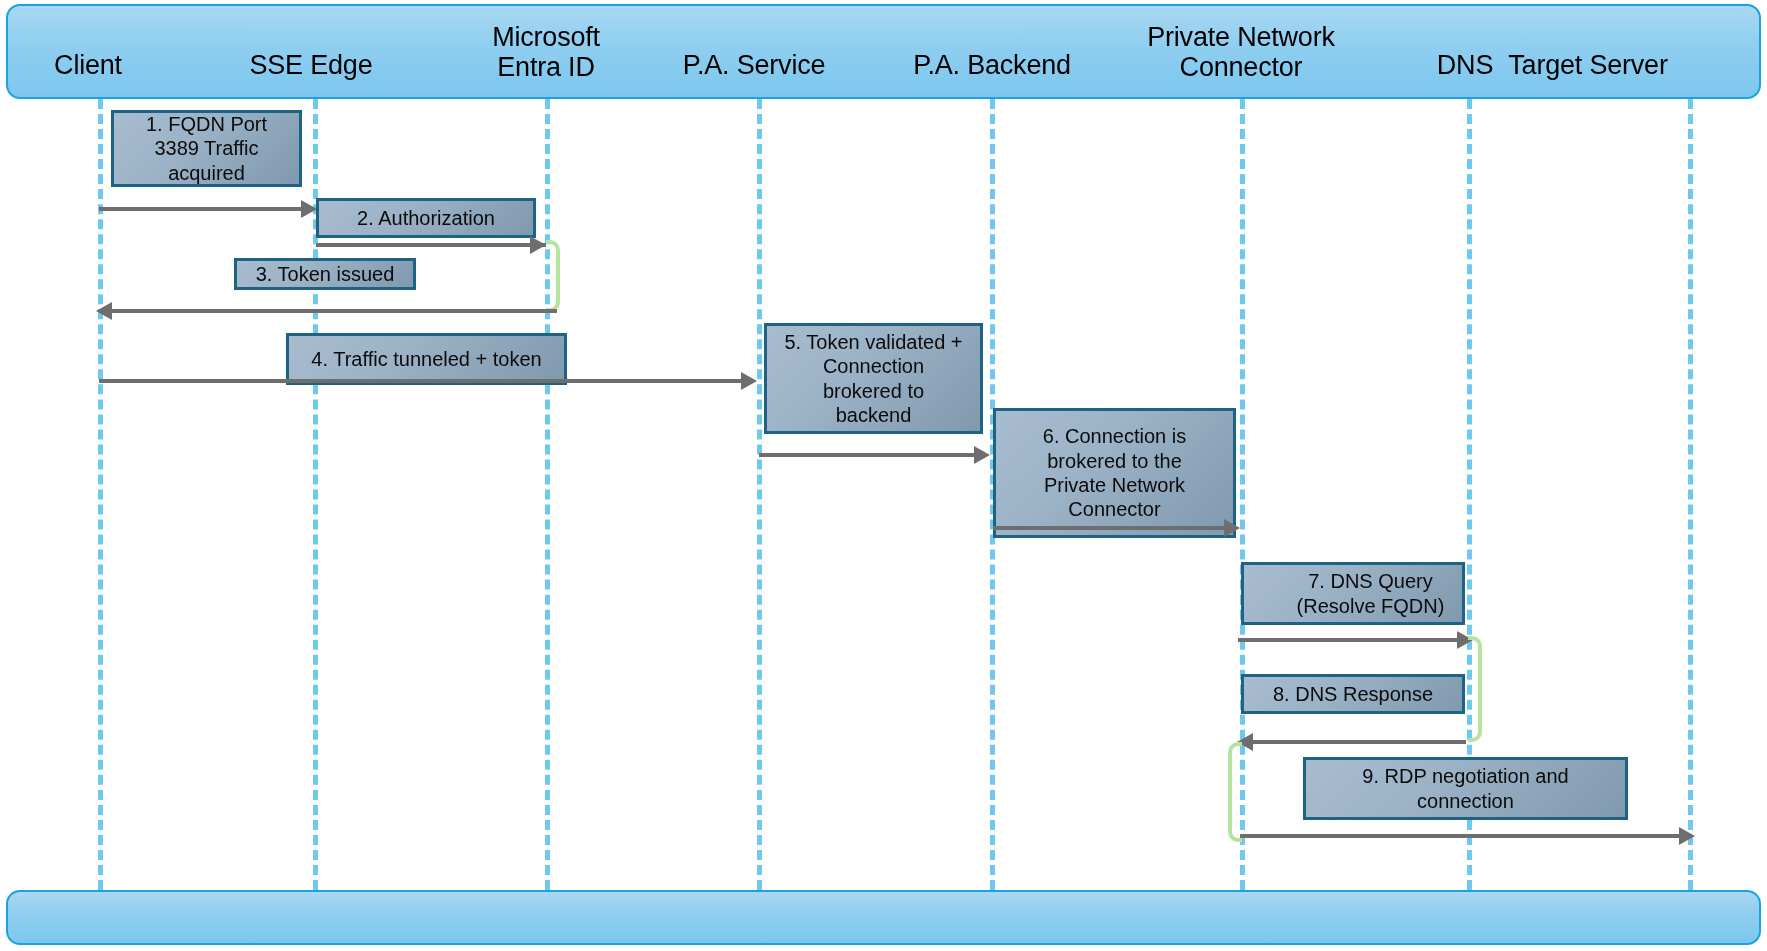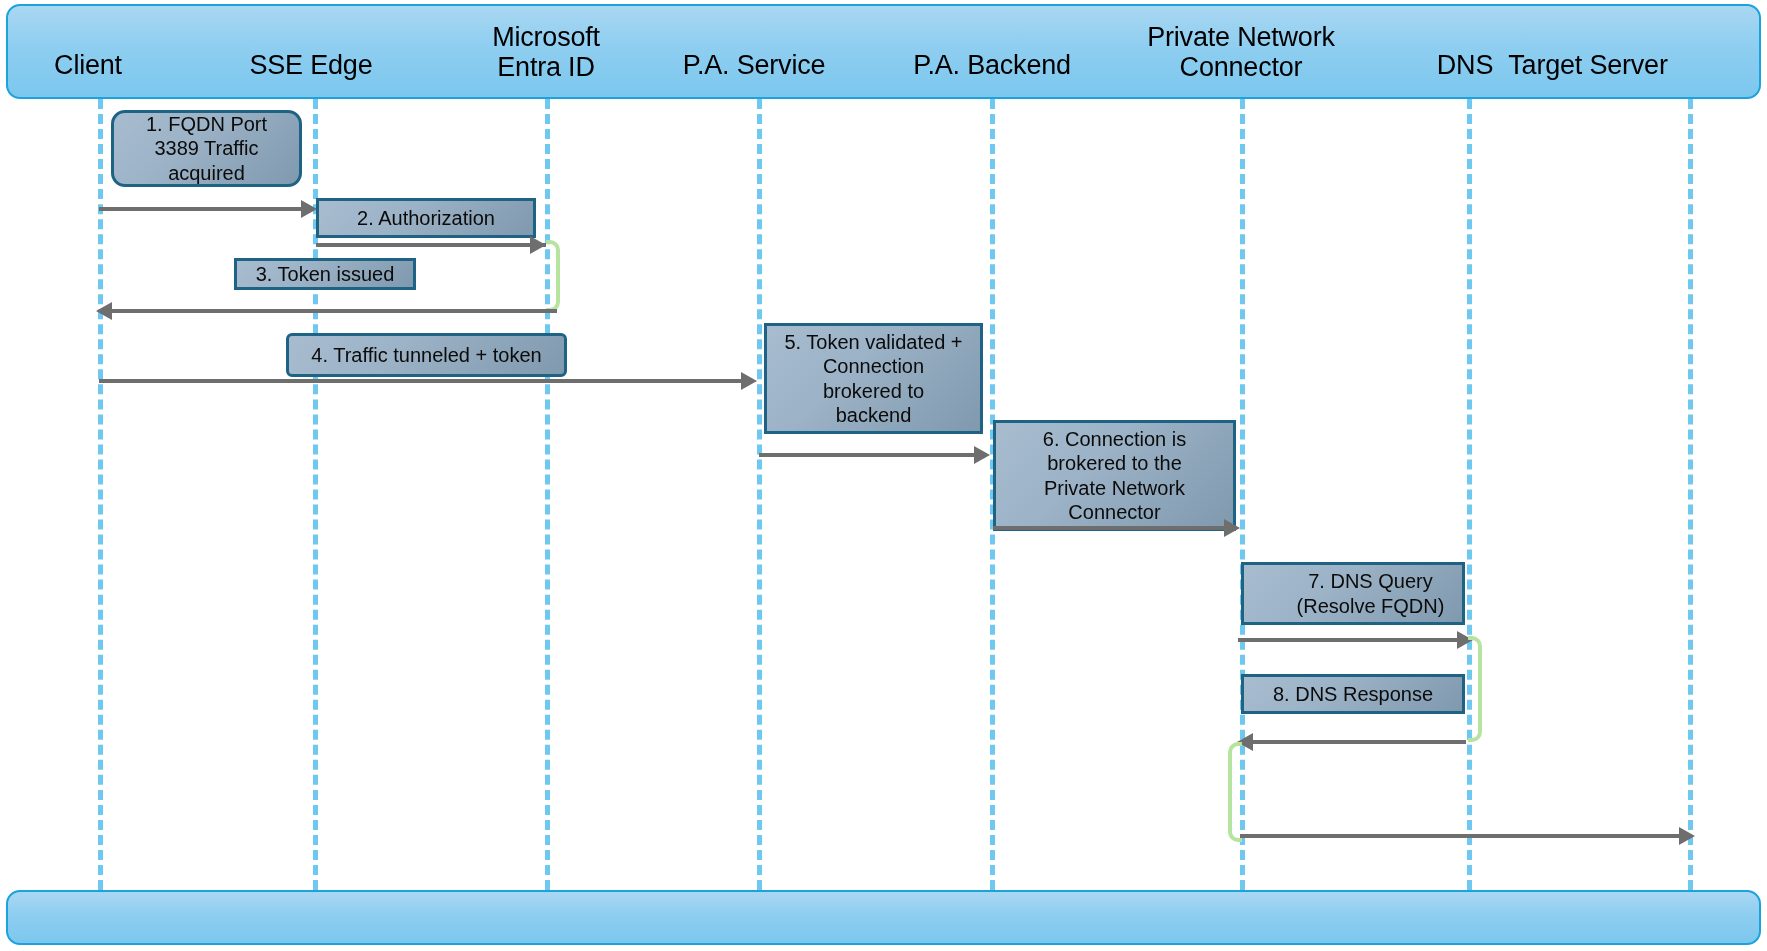--- a/index.html
+++ b/index.html
@@ -118,65 +118,67 @@
 
   <div class="lifeline" style="left:98px;"></div>
   <div class="lifeline" style="left:313px;"></div>
   <div class="lifeline" style="left:545px;"></div>
   <div class="lifeline" style="left:757px;"></div>
   <div class="lifeline" style="left:990px;"></div>
   <div class="lifeline" style="left:1240px;"></div>
   <div class="lifeline" style="left:1467px;"></div>
   <div class="lifeline" style="left:1688px;"></div>
 
-  <div class="msgbox" style="left:111px; top:110px; width:191px; height:77px;border-radius:14px;">1. FQDN Port
+  <div class="msgbox" style="left:111px; top:110px; width:191px; height:77px;">1. FQDN Port
 3389 Traffic
 acquired</div>
   <div class="arrow" style="left:99px; top:207px; width:205px;"></div>
   <div class="arrowhead right" style="left:301px; top:200px;"></div>
 
   <div class="msgbox" style="left:316px; top:198px; width:220px; height:40px;">2. Authorization</div>
   <div class="arrow" style="left:316px; top:243px; width:230px;"></div>
   <div class="arrowhead right" style="left:530px; top:236px;"></div>
 
   <div class="bracket right-hook" style="left:546px; top:240px; width:14px; height:72px;"></div>
 
   <div class="msgbox" style="left:234px; top:258px; width:182px; height:32px;">3. Token issued</div>
   <div class="arrow" style="left:105px; top:309px; width:452px;"></div>
   <div class="arrowhead left" style="left:96px; top:302px;"></div>
 
-  <div class="msgbox" style="left:286px; top:333px; width:281px; height:44px;border-radius:6px;">4. Traffic tunneled + token</div>
+  <div class="msgbox" style="left:286px; top:333px; width:281px; height:52px;">4. Traffic tunneled + token</div>
   <div class="arrow" style="left:99px; top:379px; width:646px;"></div>
   <div class="arrowhead right" style="left:741px; top:372px;"></div>
 
   <div class="msgbox" style="left:764px; top:323px; width:219px; height:111px;">5. Token validated +
 Connection
 brokered to
 backend</div>
   <div class="arrow" style="left:759px; top:453px; width:218px;"></div>
   <div class="arrowhead right" style="left:974px; top:446px;"></div>
 
-  <div class="msgbox" style="left:993px; top:420px; width:243px; height:111px;">6. Connection is
+  <div class="msgbox" style="left:993px; top:408px; width:243px; height:130px;">6. Connection is
 brokered to the
 Private Network
 Connector</div>
   <div class="arrow" style="left:993px; top:526px; width:234px;"></div>
   <div class="arrowhead right" style="left:1224px; top:519px;"></div>
 
   <div class="msgbox" style="left:1241px; top:562px; width:224px; height:63px;padding-left:41px;">7. DNS Query
 (Resolve FQDN)</div>
   <div class="arrow" style="left:1238px; top:638px; width:224px;"></div>
   <div class="arrowhead right" style="left:1457px; top:631px;"></div>
 
   <div class="bracket right-hook" style="left:1468px; top:636px; width:14px; height:106px;"></div>
 
   <div class="msgbox" style="left:1241px; top:674px; width:224px; height:40px;">8. DNS Response</div>
   <div class="arrow" style="left:1246px; top:740px; width:220px;"></div>
   <div class="arrowhead left" style="left:1237px; top:733px;"></div>
 
   <div class="bracket left-hook" style="left:1228px; top:742px; width:14px; height:100px;"></div>
 
+  <div class="msgbox" style="left:1303px; top:757px; width:325px; height:63px;">9. RDP negotiation and
+connection</div>
   <div class="arrow" style="left:1240px; top:834px; width:443px;"></div>
   <div class="arrowhead right" style="left:1679px; top:827px;"></div>
 
   <div class="band" id="footer-band"></div>
 
 </div>
 
 </body></html>

